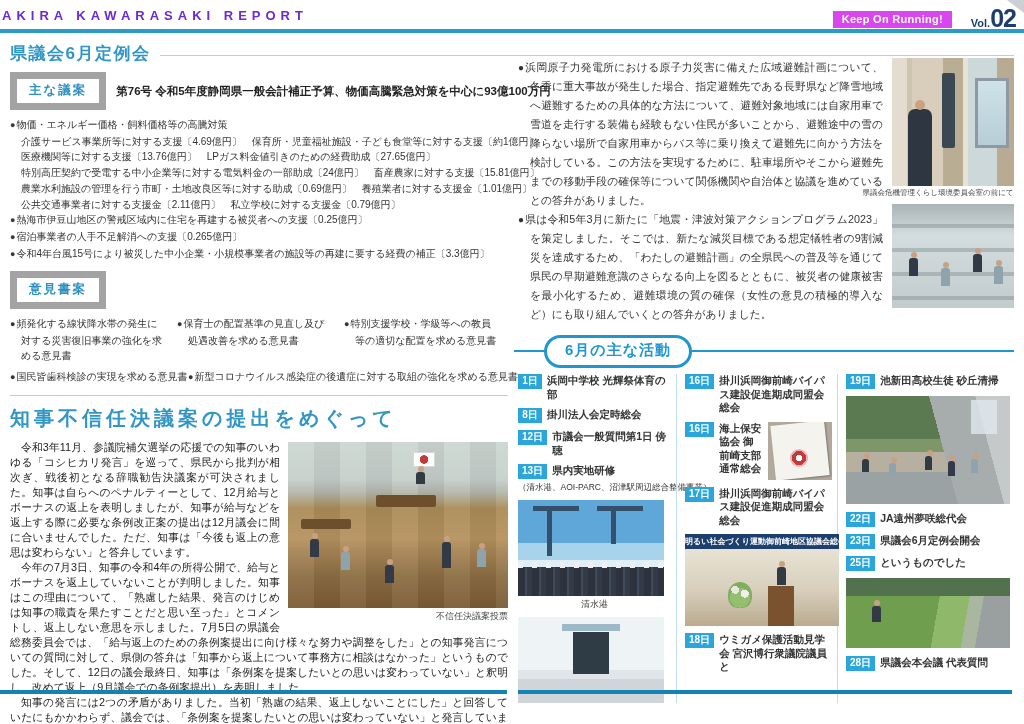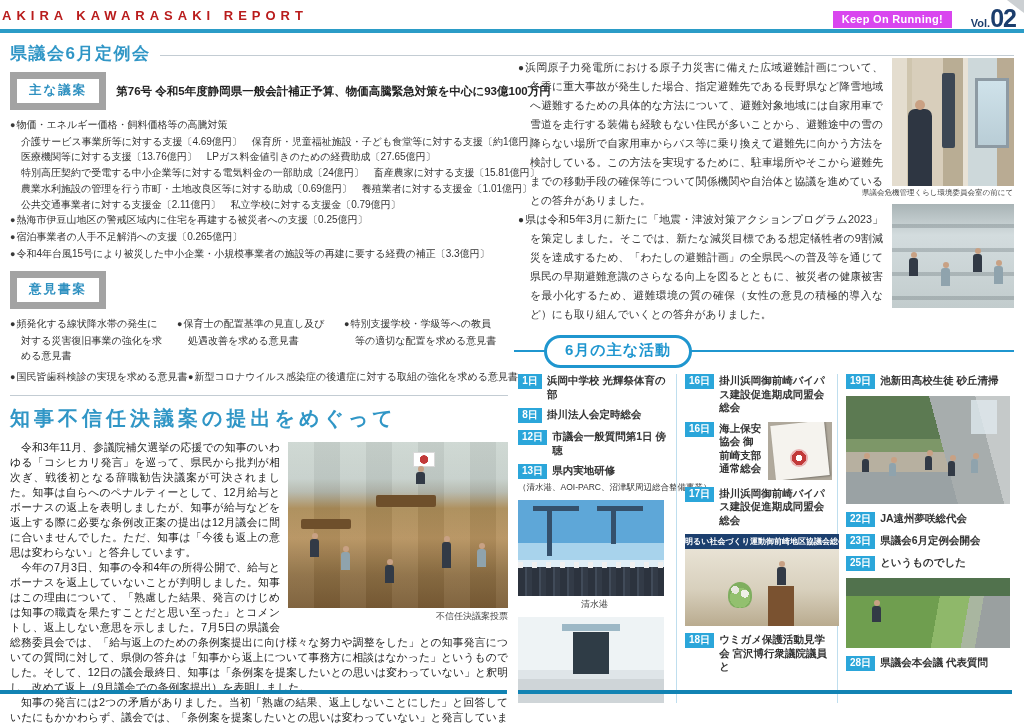--- a/index.html
+++ b/index.html
@@ -1,21 +1,21 @@
 <!DOCTYPE html>
 <html><head>
 <meta charset="utf-8">
 <style>
   * { margin:0; padding:0; box-sizing:border-box; }
   html,body { background:#e9e9e9; }
   body { font-family:"Liberation Sans","DejaVu Sans",sans-serif; }
   .page { position:relative; width:1024px; height:724px; background:#ffffff; overflow:hidden; margin:0 auto; }
 
   
-  .masthead { position:absolute; left:2px; top:8px; font-size:13px; font-weight:bold; letter-spacing:5px; color:#b91c1c; white-space:nowrap; }
+  .masthead { position:absolute; left:2px; top:8px; font-size:13px; font-weight:bold; letter-spacing:5px; color:#6d28d9; white-space:nowrap; }
   .headrule { position:absolute; left:0; top:29px; width:1024px; height:4px; background:#2b9cc7; }
   .badge { position:absolute; right:72px; top:11px; background:#d946ef; color:#fff; font-size:11px; font-weight:bold; padding:2px 9px 3px; letter-spacing:.3px; white-space:nowrap; }
   .vol { position:absolute; right:8px; top:4px; color:#1c3e6d; font-weight:bold; white-space:nowrap; }
   .vol .vp { font-size:11px;margin-left:20px; } .vol .vn { font-size:25px; letter-spacing:-1px; }
   .corner { position:absolute; right:0; top:0; width:0; height:0; border-top:13px solid #ccd0d3; border-left:17px solid transparent; }
 
   
   .title-row { position:absolute; left:10px; top:42px; width:1004px; display:flex; align-items:center; gap:10px; }
   .t1 { font-size:17px; font-weight:bold; color:#3096c6; letter-spacing:1.5px; white-space:nowrap; }
   .trail { flex:1; height:1px; background:#c3ccd3; margin-top:3px; }
@@ -39,21 +39,21 @@
   .op-row.r2 .op:last-child  { width:auto;  white-space:nowrap; }
   .ldiv { border:none; height:1px; background:#c3ccd3; margin:10px 0 9px; }
 
   
   .t2 { font-size:20px; color:#3096c6; letter-spacing:4px; font-weight:bold; margin:0 0 8px; white-space:nowrap; }
   .motion-body p { font-size:10.8px; line-height:15px; color:#222; text-align:justify; text-indent:11px; }
   .mwrap { float:right; width:220px; margin:2px 0 3px 8px; }
   .pcap { font-size:9px; color:#444; }
   .pcap.right  { text-align:right; margin-top:2px; }
   .pcap.center { text-align:center; margin:2px 0 6px; }
-  .pcap.tiny { font-size:7.5px; margin:2px 0 6px; white-space:nowrap; width:152px; margin-left:-30px; text-align:left; }
+  .pcap.tiny { font-size:7.5px; margin:2px 0 6px; white-space:nowrap; width:152px; margin-left:-30px; text-align:center; }
   .clear { clear:both; }
 
   
   .t3 { font-size:15px; letter-spacing:1.5px; color:#3096c6; font-weight:bold; margin-bottom:8px; white-space:nowrap; }
   .rstack { float:right; width:122px; margin:0 0 4px 9px; }
   .citem { font-size:10.8px; line-height:19px; color:#333; padding-left:12px; text-indent:-12px; text-align:justify; }
   .citem::before { content:"●"; font-size:10px; margin-right:1px; }
   .cnote { font-size:10.8px; line-height:19px; color:#333; padding-left:12px; }
 
   

